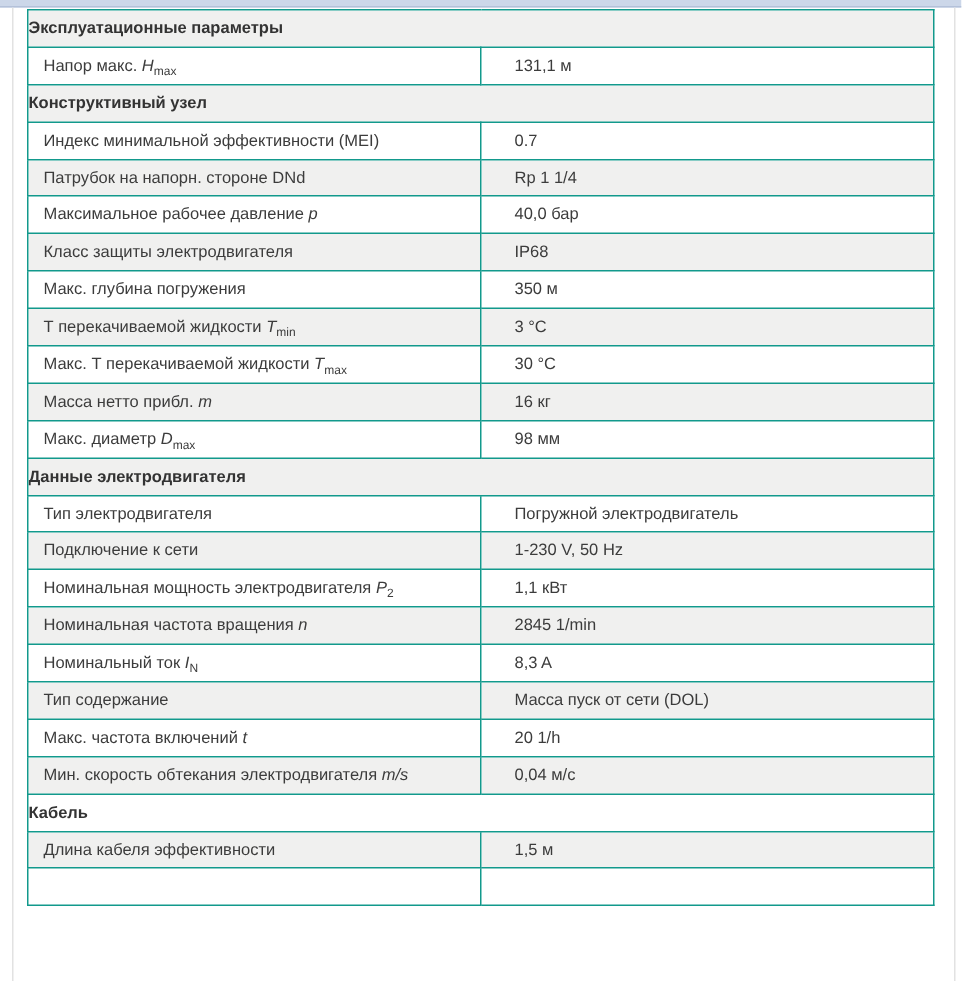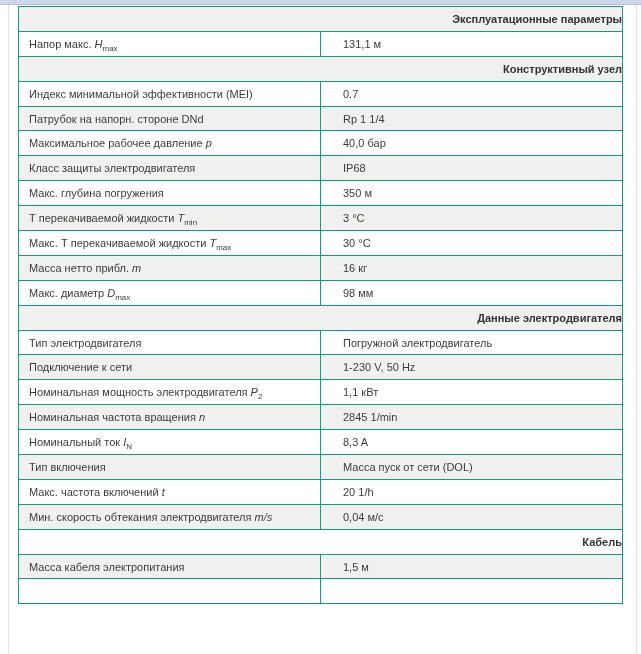--- a/index.html
+++ b/index.html
@@ -42,21 +42,21 @@
     padding: 0 4px 0 10px;
     box-sizing: content-box;
     white-space: nowrap;
     overflow: hidden;
   }
   table.spec td.label-cell { width: 358px; }
   table.spec td.value-cell { padding-left: 22px; }
   table.spec tr:nth-child(odd)  { background: #f0f0ef; }
   table.spec tr:nth-child(even) { background: #ffffff; }
   table.spec tr.section-row td {
-    text-align: right;
+    text-align: left;
     font-weight: bold;
     color: #333333;
     padding: 0;
   }
   table.spec i { font-style: italic; }
   table.spec sub {
     font-size: 8px;
     vertical-align: -3px;
     line-height: 0;
   }
@@ -134,36 +134,36 @@
         </tr>
         <tr>
           <td class="label-cell">Номинальная частота вращения <i>n</i></td>
           <td class="value-cell">2845 1/min</td>
         </tr>
         <tr>
           <td class="label-cell">Номинальный ток <i>I</i><sub>N</sub></td>
           <td class="value-cell">8,3 A</td>
         </tr>
         <tr>
-          <td class="label-cell">Тип включения</td>
+          <td class="label-cell">Тип содержание</td>
           <td class="value-cell">Масса пуск от сети (DOL)</td>
         </tr>
         <tr>
           <td class="label-cell">Макс. частота включений <i>t</i></td>
           <td class="value-cell">20 1/h</td>
         </tr>
         <tr>
           <td class="label-cell">Мин. скорость обтекания электродвигателя <i>m/s</i></td>
           <td class="value-cell">0,04 м/с</td>
         </tr>
         <tr class="section-row">
           <td colspan="2">Кабель</td>
         </tr>
         <tr>
-          <td class="label-cell">Масса кабеля электропитания</td>
+          <td class="label-cell">Длина кабеля эффективности</td>
           <td class="value-cell">1,5 м</td>
         </tr>
         <tr>
           <td class="label-cell"></td>
           <td class="value-cell"></td>
         </tr>
       </tbody>
   </table>
 </div>
 

